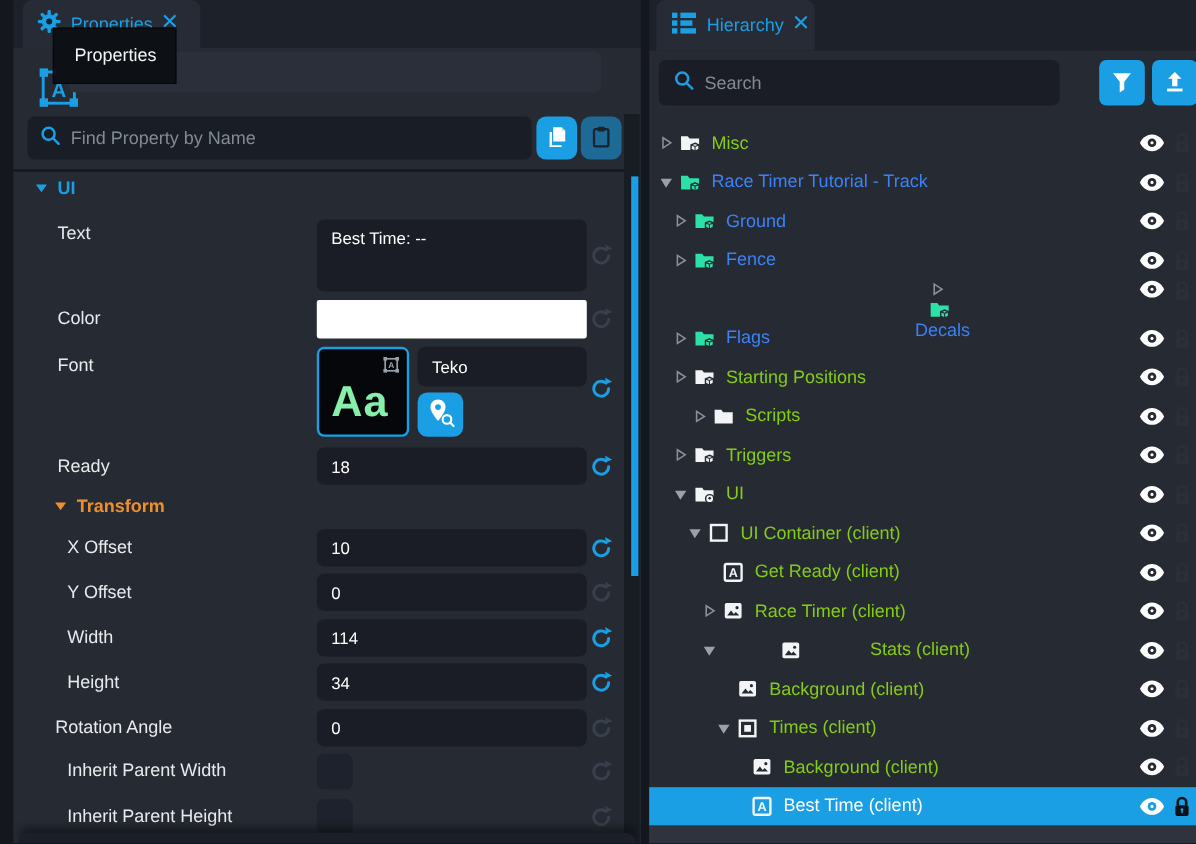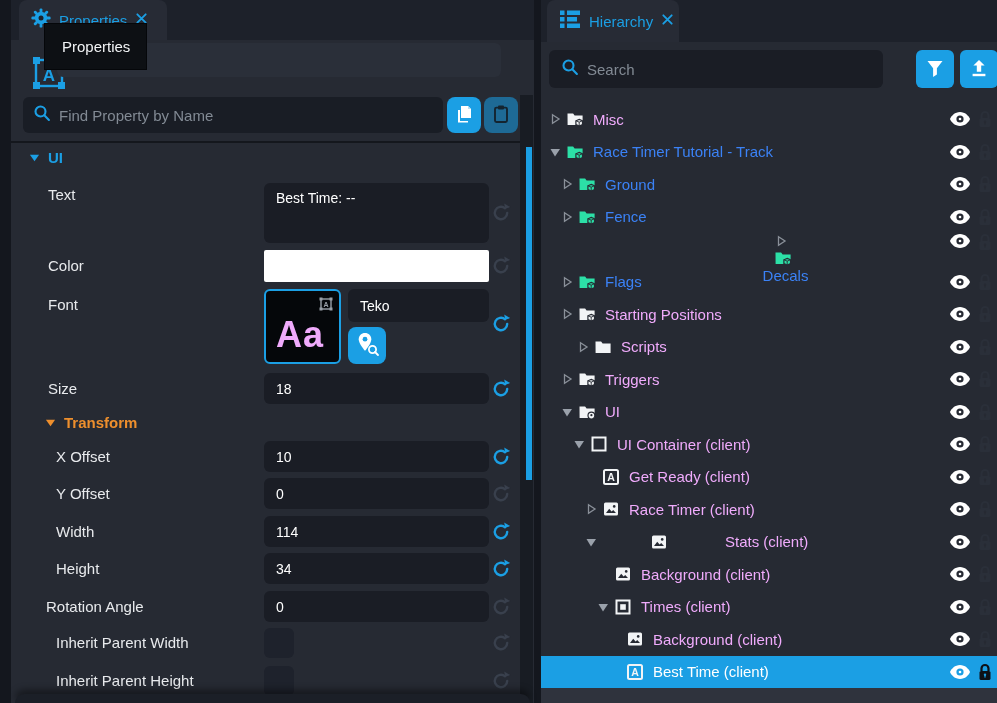--- a/index.html
+++ b/index.html
@@ -44,21 +44,21 @@
 
   .prow-label { position:absolute; font-size:15px; color:#e8eaed; white-space:nowrap; }
   .pctrl { position:absolute; left:253px; width:225px; background:#1a1d25; border:0; border-radius:6px;
            color:#fff; font-size:14px; padding:0 12px; outline:none; font-family:"Liberation Sans",sans-serif; }
   textarea.pctrl { resize:none; padding-top:7px; line-height:17px; }
   .swatch { position:absolute; left:253px; width:225px; border-radius:2px; }
   .reset { position:absolute; left:479px; width:22px; height:22px; background:transparent; border:0; cursor:pointer; padding:0; }
   .checkbox { position:absolute; left:253px; width:30px; height:30px; background:#1e222c; border-radius:6px; cursor:pointer; }
 
   .font-preview { position:absolute; left:253px; top:249px; width:77px; height:75px; background:#05070a;
-                  border:2px solid #1b9fe4; border-radius:6px; color:#f0abfc; }
+                  border:2px solid #1b9fe4; border-radius:6px; color:#86efac; }
   .font-preview .aa { position:absolute; left:10px; bottom:6px; font-size:36px; font-weight:bold; letter-spacing:1px; }
   .font-preview .corner { position:absolute; right:5px; top:5px; }
   .font-name { left:337px; top:249px; width:141px; height:33px; position:absolute; }
   .font-find-btn { position:absolute; left:337px; top:287px; width:38px; height:37px; background:#1b9fe4;
                    border:0; border-radius:8px; display:flex; align-items:center; justify-content:center; cursor:pointer; }
 
   .lp-scroll-track { position:absolute; left:509px; top:55px; width:13px; bottom:0; background:#181c23; }
   .lp-scroll-thumb { position:absolute; left:515px; top:107px; width:6px; height:333px; background:#1b9fe4; }
   .lp-bottom-strip { position:absolute; left:4px; right:4px; bottom:0; height:9px; background:#1b1f27;
                      border-radius:10px 10px 0 0; box-shadow:0 -4px 7px rgba(0,0,0,.45); }
@@ -82,21 +82,21 @@
   .h-btn { position:absolute; top:0; width:38px; height:38px; background:#1b9fe4; border:0; border-radius:6px;
            display:flex; align-items:center; justify-content:center; cursor:pointer; }
   .filter-btn { left:367px; } .upload-btn { left:411px; }
 
   .tree { position:absolute; left:0; right:0; top:61px; }
   .trow { position:relative; height:32.5px; display:flex; align-items:center; font-size:15px; cursor:default; }
   .trow.selected { background:#1b9fe4; }
   .trow .arrow { width:16px; height:16px; flex:0 0 16px; display:flex; align-items:center; justify-content:center; }
   .trow .ticon { width:18px; height:18px; flex:0 0 18px; margin-left:3px; }
   .trow .tlabel { margin-left:9px; white-space:nowrap; }
-  .tone-white { color:#f0abfc; } .tone-teal { color:#3b82f6; } .trow.selected .tlabel { color:#fff; }
+  .tone-white { color:#84cc16; } .tone-teal { color:#3b82f6; } .trow.selected .tlabel { color:#fff; }
   .trow .eye { position:absolute; right:32px; width:22px; height:16px; cursor:pointer; }
   .trow .lock { position:absolute; right:11px; width:14px; height:18px; cursor:pointer; }
 
   .hp-bottom-strip { position:absolute; left:0; right:0; bottom:0; height:15px; background:#2f333d; }
   .hp-scroll-thumb { position:absolute; left:456px; top:383px; width:5px; height:265px; background:#f2f4f6; z-index:5; }
 </style>
 </head>
 <body>
 
 <div class="app">
@@ -199,21 +199,21 @@
                 <path d="M11 2c-3.6 0-6.3 2.7-6.3 6.2 0 4.5 6.3 11.6 6.3 11.6s6.3-7.1 6.3-11.6C17.3 4.7 14.6 2 11 2z" fill="#fff"></path>
         <circle cx="11" cy="8.2" r="2.4" fill="#1b9fe4"></circle>
         <circle cx="18.5" cy="18.5" r="3.6" fill="none" stroke="#fff" stroke-width="1.8"></circle>
                 <path d="M21 21l3 3" stroke="#fff" stroke-width="1.8" stroke-linecap="round"></path>
               </svg></span>
           </button>
           <button class="reset" style="top: 273px;"><svg width="22" height="22" viewBox="0 0 22 22" xmlns="http://www.w3.org/2000/svg">
               <path d="M17.2 11a6.2 6.2 0 1 1-2.1-4.7" fill="none" stroke="#1b9fe4" stroke-width="2.4" stroke-linecap="round"></path>
               <path d="M14.2 1.6l1 5.2 5-1.7z" fill="#1b9fe4"></path>
             </svg></button>
-          <div class="prow-label" style="left: 37px; top: 333px; height: 31px; line-height: 31px;">Size</div>
+          <div class="prow-label" style="left: 37px; top: 333px; height: 31px; line-height: 31px;">Ready</div>
           <input class="pctrl" value="18" style="top: 333px; height: 31px;">
           <button class="reset" style="top: 337.5px;"><svg width="22" height="22" viewBox="0 0 22 22" xmlns="http://www.w3.org/2000/svg">
               <path d="M17.2 11a6.2 6.2 0 1 1-2.1-4.7" fill="none" stroke="#1b9fe4" stroke-width="2.4" stroke-linecap="round"></path>
               <path d="M14.2 1.6l1 5.2 5-1.7z" fill="#1b9fe4"></path>
             </svg></button>
         </div>
 
       <div class="sect-head sect-transform">
         <span id="ic-tf-arrow"><svg width="11" height="11" viewBox="0 0 12 12" xmlns="http://www.w3.org/2000/svg">
               <path d="M1 3h10L6 10z" fill="#ee8f2d"></path>

